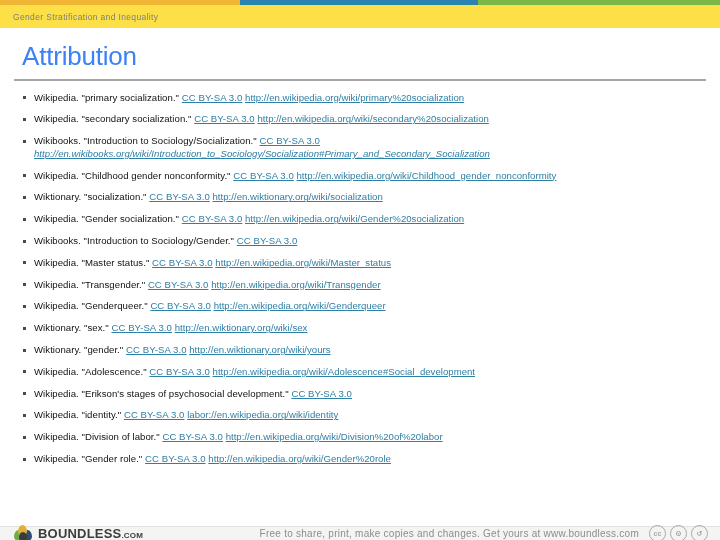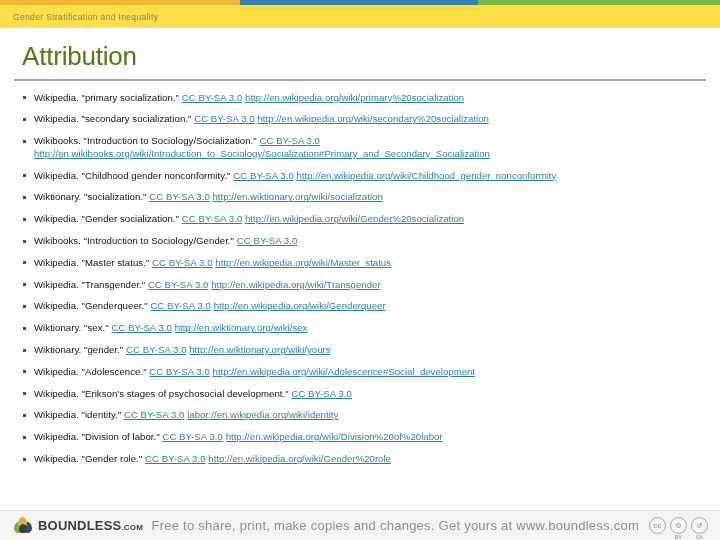--- a/index.html
+++ b/index.html
@@ -44,21 +44,21 @@
   
   .slide {
     position: relative;
     background: #ffffff;
     height: 512px;
     box-sizing: border-box;
   }
 
   .page-title {
     font-size: 26px;
-    color: #4d7c0f;
+    color: #3b82f6;
     font-weight: normal;
     margin: 0;
     padding: 14px 0 0 22px;
     letter-spacing: -0.2px;
     line-height: 1.1;
   }
   .title-rule {
     height: 2px;
     background: #a6a6a6;
     margin: 8px 14px 0 14px;
@@ -95,29 +95,30 @@
     color: #2e7fa5;
     text-decoration: underline;
     word-break: break-all;
   }
   .refitem .url {
     letter-spacing: 0.02px;
   }
   .refitem .urlwrap {
     display: block;
     margin-top: 0.5px;
+    font-style: italic;
   }
 
   
   .footer {
     position: absolute;
     left: 0;
     bottom: 0;
     width: 720px;
-    height: 30px;
+    height: 14px;
     background: #f4f4f2;
     border-top: 1px solid #e2e2e0;
     box-sizing: border-box;
     display: flex;
     align-items: center;
   }
   .brand {
     display: flex;
     align-items: center;
     padding-left: 14px;
@@ -145,21 +146,21 @@
     letter-spacing: 0.2px;
     line-height: 1;
   }
   .brand-text .dotcom {
     font-size: 8px;
     font-weight: bold;
     letter-spacing: 0.2px;
   }
   .footer-note {
     margin-left: auto;
-    font-size: 13px;
+    font-size: 10px;
     color: #8d8d8d;
     letter-spacing: 0.25px;
     white-space: nowrap;
     padding-right: 10px;
   }
   .cc-badges {
     display: flex;
     align-items: center;
     gap: 4px;
     padding-right: 12px;

